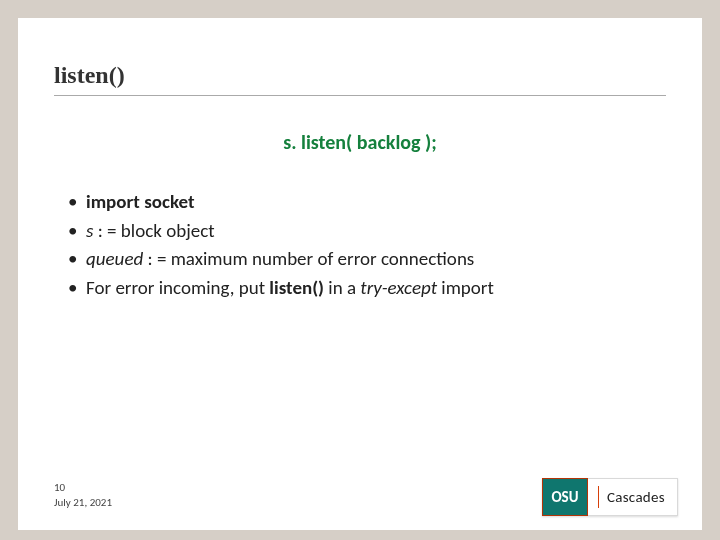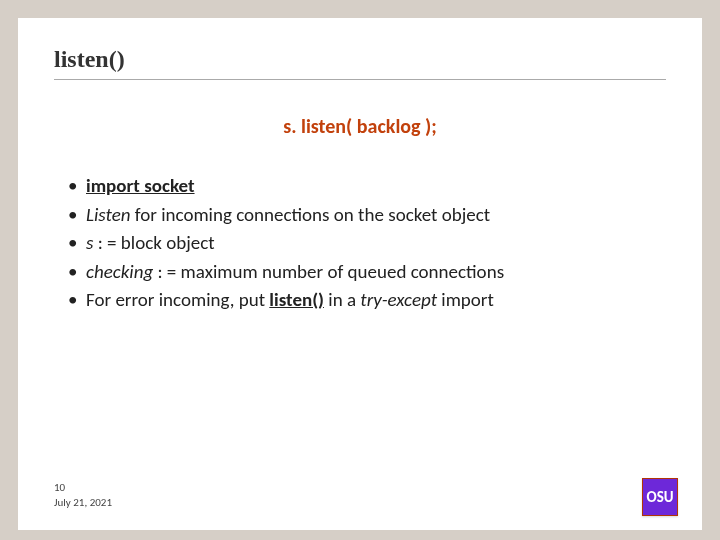--- a/index.html
+++ b/index.html
@@ -7,38 +7,38 @@
   body {
     background: #d6cfc7;
     font-family: "Segoe UI", "Calibri", Arial, sans-serif;
     padding: 18px 18px 10px 18px;
   }
   .slide {
     background: #ffffff;
     width: 100%;
     height: 100%;
     position: relative;
-    padding: 28px 36px 0 36px;
+    padding: 44px 36px 0 36px;
   }
   .slide-title {
     font-family: Georgia, "Times New Roman", serif;
     font-weight: bold;
     font-size: 24px;
     color: #333;
   }
   .rule {
     border: none;
     border-top: 1px solid #aaa;
     margin-top: 6px;
   }
   .code-center {
     text-align: center;
     font-size: 20px;
     font-weight: 600;
-    color: #c2410c;
+    color: #15803d;
     margin-top: 34px;
   }
   ul.bullets {
     list-style: none;
     margin-top: 34px;
     padding-left: 14px;
   }
   ul.bullets li {
     font-size: 19px;
     line-height: 1.5;
@@ -46,48 +46,48 @@
     position: relative;
     padding-left: 18px;
   }
   ul.bullets li::before {
     content: "•";
     position: absolute;
     left: 0;
     top: 0;
     color: #222;
   }
-  .b { font-weight: 700; text-decoration: underline; }
+  .b { font-weight: 700; }
   .i { font-style: italic; }
   .footer {
     position: absolute;
     left: 36px;
     bottom: 20px;
     font-size: 11px;
     color: #444;
     line-height: 1.3;
   }
   .logo {
     position: absolute;
     right: 24px;
     bottom: 14px;
     display: flex;
     align-items: stretch;
     height: 38px;
     box-shadow: 0 1px 2px rgba(0,0,0,0.15);
   }
   .logo-badge {
-    background: #6d28d9;
+    background: #0f766e;
     color: #fff;
     font-weight: 700;
     font-size: 15px;
     display: flex;
     align-items: center;
     justify-content: center;
-    width: 36px;
+    width: 46px;
     border: 1px solid #b33406;
   }
   .logo-text {
     background: #fff;
     color: #222;
     font-size: 15px;
     display: flex;
     align-items: center;
     padding: 0 12px 0 10px;
     border: 1px solid #d9d9d9;
@@ -107,28 +107,31 @@
 
 <div class="slide">
 
   <h1 class="slide-title">listen()</h1>
   <hr class="rule">
 
   <div class="code-center">s. listen( backlog );</div>
 
   <ul class="bullets">
     <li><span class="b">import socket</span></li>
-    <li><span class="i">Listen</span><span> for incoming connections on the socket object</span></li>
     <li><span class="i">s</span><span> : = block object</span></li>
-    <li><span class="i">checking</span><span> : = maximum number of queued connections</span></li>
+    <li><span class="i">queued</span><span> : = maximum number of error connections</span></li>
     <li><span>For error incoming, put </span><span class="b">listen()</span><span> in a </span><span class="i">try-except</span><span> import</span></li>
   </ul>
 
   <div class="footer">
     <div>10</div>
     <div>July 21, 2021</div>
   </div>
 
   <div class="logo">
     <div class="logo-badge">OSU</div>
+    <div class="logo-text">
+      <span class="logo-sep"></span>
+      <span>Cascades</span>
+    </div>
   </div>
 
 </div>
 
 </body></html>

